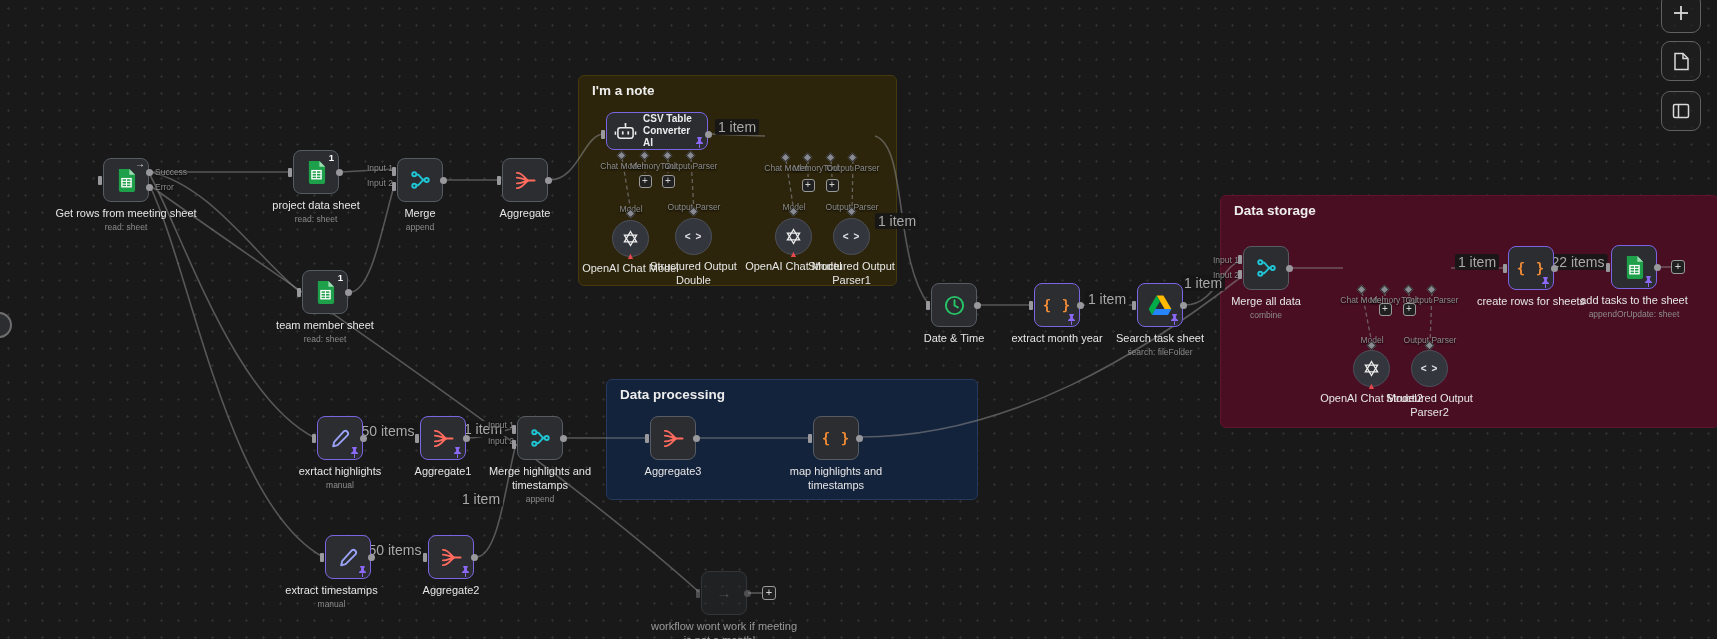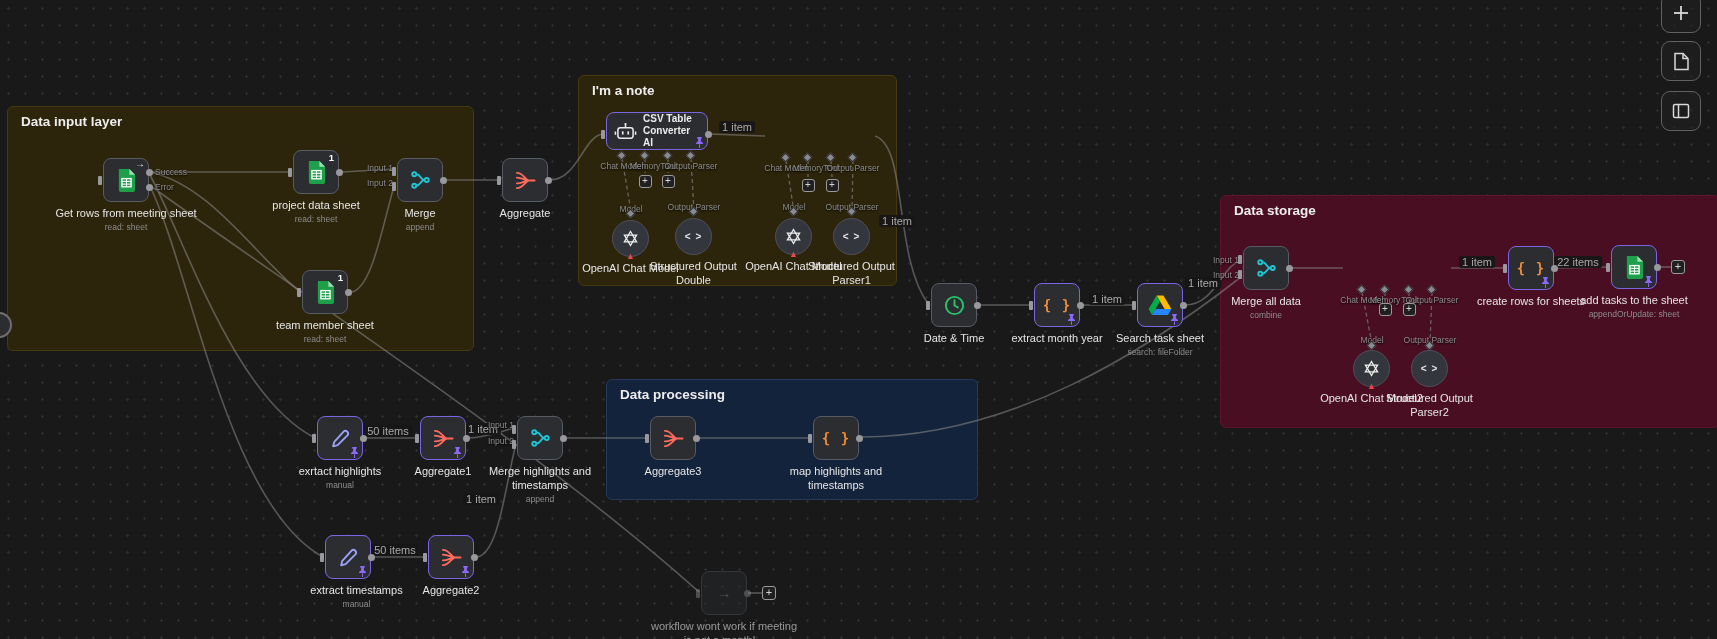--- a/index.html
+++ b/index.html
@@ -23,21 +23,21 @@
   .node{position:absolute;background:#2b2d31;border:1.7px solid #575c64;border-radius:8px;
     display:flex;align-items:center;justify-content:center;z-index:4;box-sizing:border-box;}
   .node.pinned{border-color:#7a66e3;}
   .node.circle{border-radius:50%;background:#33363d;border-color:#4c505a;}
   .node.faded{opacity:.42;}
   .node.ai{justify-content:flex-start;padding:0 7px;gap:6px;}
   .ai-label{font-size:10px;color:#ececec;line-height:1.18;font-weight:700;white-space:pre-line;}
   .nlabel{position:absolute;text-align:center;font-size:11px;color:#e6e6e6;line-height:1.25;z-index:3;}
   .nlabel.dim{opacity:.6;}
   .nsub{font-size:8.5px;color:#8c8c8c;margin-top:1px;font-weight:400;}
-  .chip{position:absolute;font-size:11px;color:#a9a9a9;background:rgba(23,23,23,.93);
+  .chip{position:absolute;font-size:14px;color:#a9a9a9;background:rgba(23,23,23,.93);
     padding:0 3px;border-radius:2px;transform:translate(-50%,-50%);white-space:nowrap;z-index:3;}
   .tlabel{position:absolute;font-size:8.5px;color:#8d8d8d;white-space:nowrap;
     text-shadow:0 1px 2px #000;z-index:3;}
   .diamond{position:absolute;width:7px;height:7px;background:#8a8a92;border:1px solid #2c2c2c;
     transform:rotate(45deg);z-index:4;box-sizing:border-box;}
   .plusbtn{position:absolute;border:1.5px solid #9a9a9a;border-radius:3px;background:#202020;
     color:#d5d5d5;text-align:center;z-index:4;box-sizing:border-box;}
   .inp{position:absolute;width:4.5px;height:9px;background:#98989d;border-radius:1px;left:-6.5px;}
   .outp{position:absolute;width:7px;height:7px;background:#98989d;border-radius:50%;right:-5px;}
   .badge{position:absolute;top:1px;right:4px;font-size:9.5px;font-weight:700;color:#fff;}
@@ -90,23 +90,20 @@
       <path d="M668,158 L668,173" fill="none" stroke="#7a7a7a" stroke-width="1.3" stroke-dasharray="4 3" stroke-opacity="0.75"></path>
       <path d="M786,160 L794,212" fill="none" stroke="#7a7a7a" stroke-width="1.3" stroke-dasharray="4 3" stroke-opacity="0.75"></path>
       <path d="M853,160 L852,212" fill="none" stroke="#7a7a7a" stroke-width="1.3" stroke-dasharray="4 3" stroke-opacity="0.75"></path>
       <path d="M808,160 L808,177" fill="none" stroke="#7a7a7a" stroke-width="1.3" stroke-dasharray="4 3" stroke-opacity="0.75"></path>
       <path d="M831,160 L832,177" fill="none" stroke="#7a7a7a" stroke-width="1.3" stroke-dasharray="4 3" stroke-opacity="0.75"></path>
       <path d="M1362,292 L1372,344" fill="none" stroke="#7a7a7a" stroke-width="1.3" stroke-dasharray="4 3" stroke-opacity="0.75"></path>
       <path d="M1432,292 L1430,344" fill="none" stroke="#7a7a7a" stroke-width="1.3" stroke-dasharray="4 3" stroke-opacity="0.75"></path>
       <path d="M1385,292 L1385,301" fill="none" stroke="#7a7a7a" stroke-width="1.3" stroke-dasharray="4 3" stroke-opacity="0.75"></path>
       <path d="M1409,292 L1409,301" fill="none" stroke="#7a7a7a" stroke-width="1.3" stroke-dasharray="4 3" stroke-opacity="0.75"></path>
     </svg>
-<div class="sticky amber" style="left: 7px; top: 106px; width: 465px; height: 243px;">
-      <div class="stitle">Data input layer</div>
-    </div>
     <div class="sticky amber" style="left: 578px; top: 75px; width: 317px; height: 209px;">
       <div class="stitle">I'm a note</div>
     </div>
     <div class="sticky navy" style="left: 606px; top: 379px; width: 370px; height: 119px;">
       <div class="stitle">Data processing</div>
     </div>
     <div class="sticky maroon" style="left: 1220px; top: 195px; width: 497px; height: 231px;">
       <div class="stitle">Data storage</div>
     </div>
     <div class="diamond" style="left: 618px; top: 152px;"></div>
@@ -516,21 +513,21 @@
           <path d="M14.5 3.5 a2.9 2.9 0 0 1 4 4 L8 18 l-4.7 1.2 L4.5 14.5 Z"></path>
         </svg>
       </span>
       <div class="pin"><svg width="9" height="11" viewBox="0 0 9 11" fill="#8b68f6">
           <path d="M2.2 0 h4.6 v1.3 l-0.9 0.6 v2.3 l2.1 1.7 v1.2 H1 V5.9 L3.1 4.2 V1.9 L2.2 1.3 Z"></path>
           <rect x="4" y="7.3" width="1" height="3.6"></rect>
         </svg></div>
       <div class="inp" style="top: 17px;"></div>
       <div class="outp" style="top: 18px;"></div>
     </div>
-    <div class="nlabel" style="left: 294px; top: 584px; width: 125px;">
+    <div class="nlabel" style="left: 269px; top: 584px; width: 125px;">
       <div>extract timestamps</div>
       <div class="nsub">manual</div>
     </div>
     <div class="node box pinned" style="left: 428px; top: 535px; width: 46px; height: 44px;">
       <span style="display: flex; align-items: center; justify-content: center; line-height: 0;">
         <svg width="25" height="21" viewBox="0 0 26 22" stroke="#ff6b5e" stroke-width="2" fill="none" stroke-linecap="round">
           <path d="M4 3 C11 3 13 11 16.5 11 M4 8 C10 8 12 11 16.5 11 M4 14 C10 14 12 11 16.5 11 M4 19 C11 19 13 11 16.5 11 M16.5 11 h6"></path>
         </svg>
       </span>
       <div class="pin"><svg width="9" height="11" viewBox="0 0 9 11" fill="#8b68f6">

